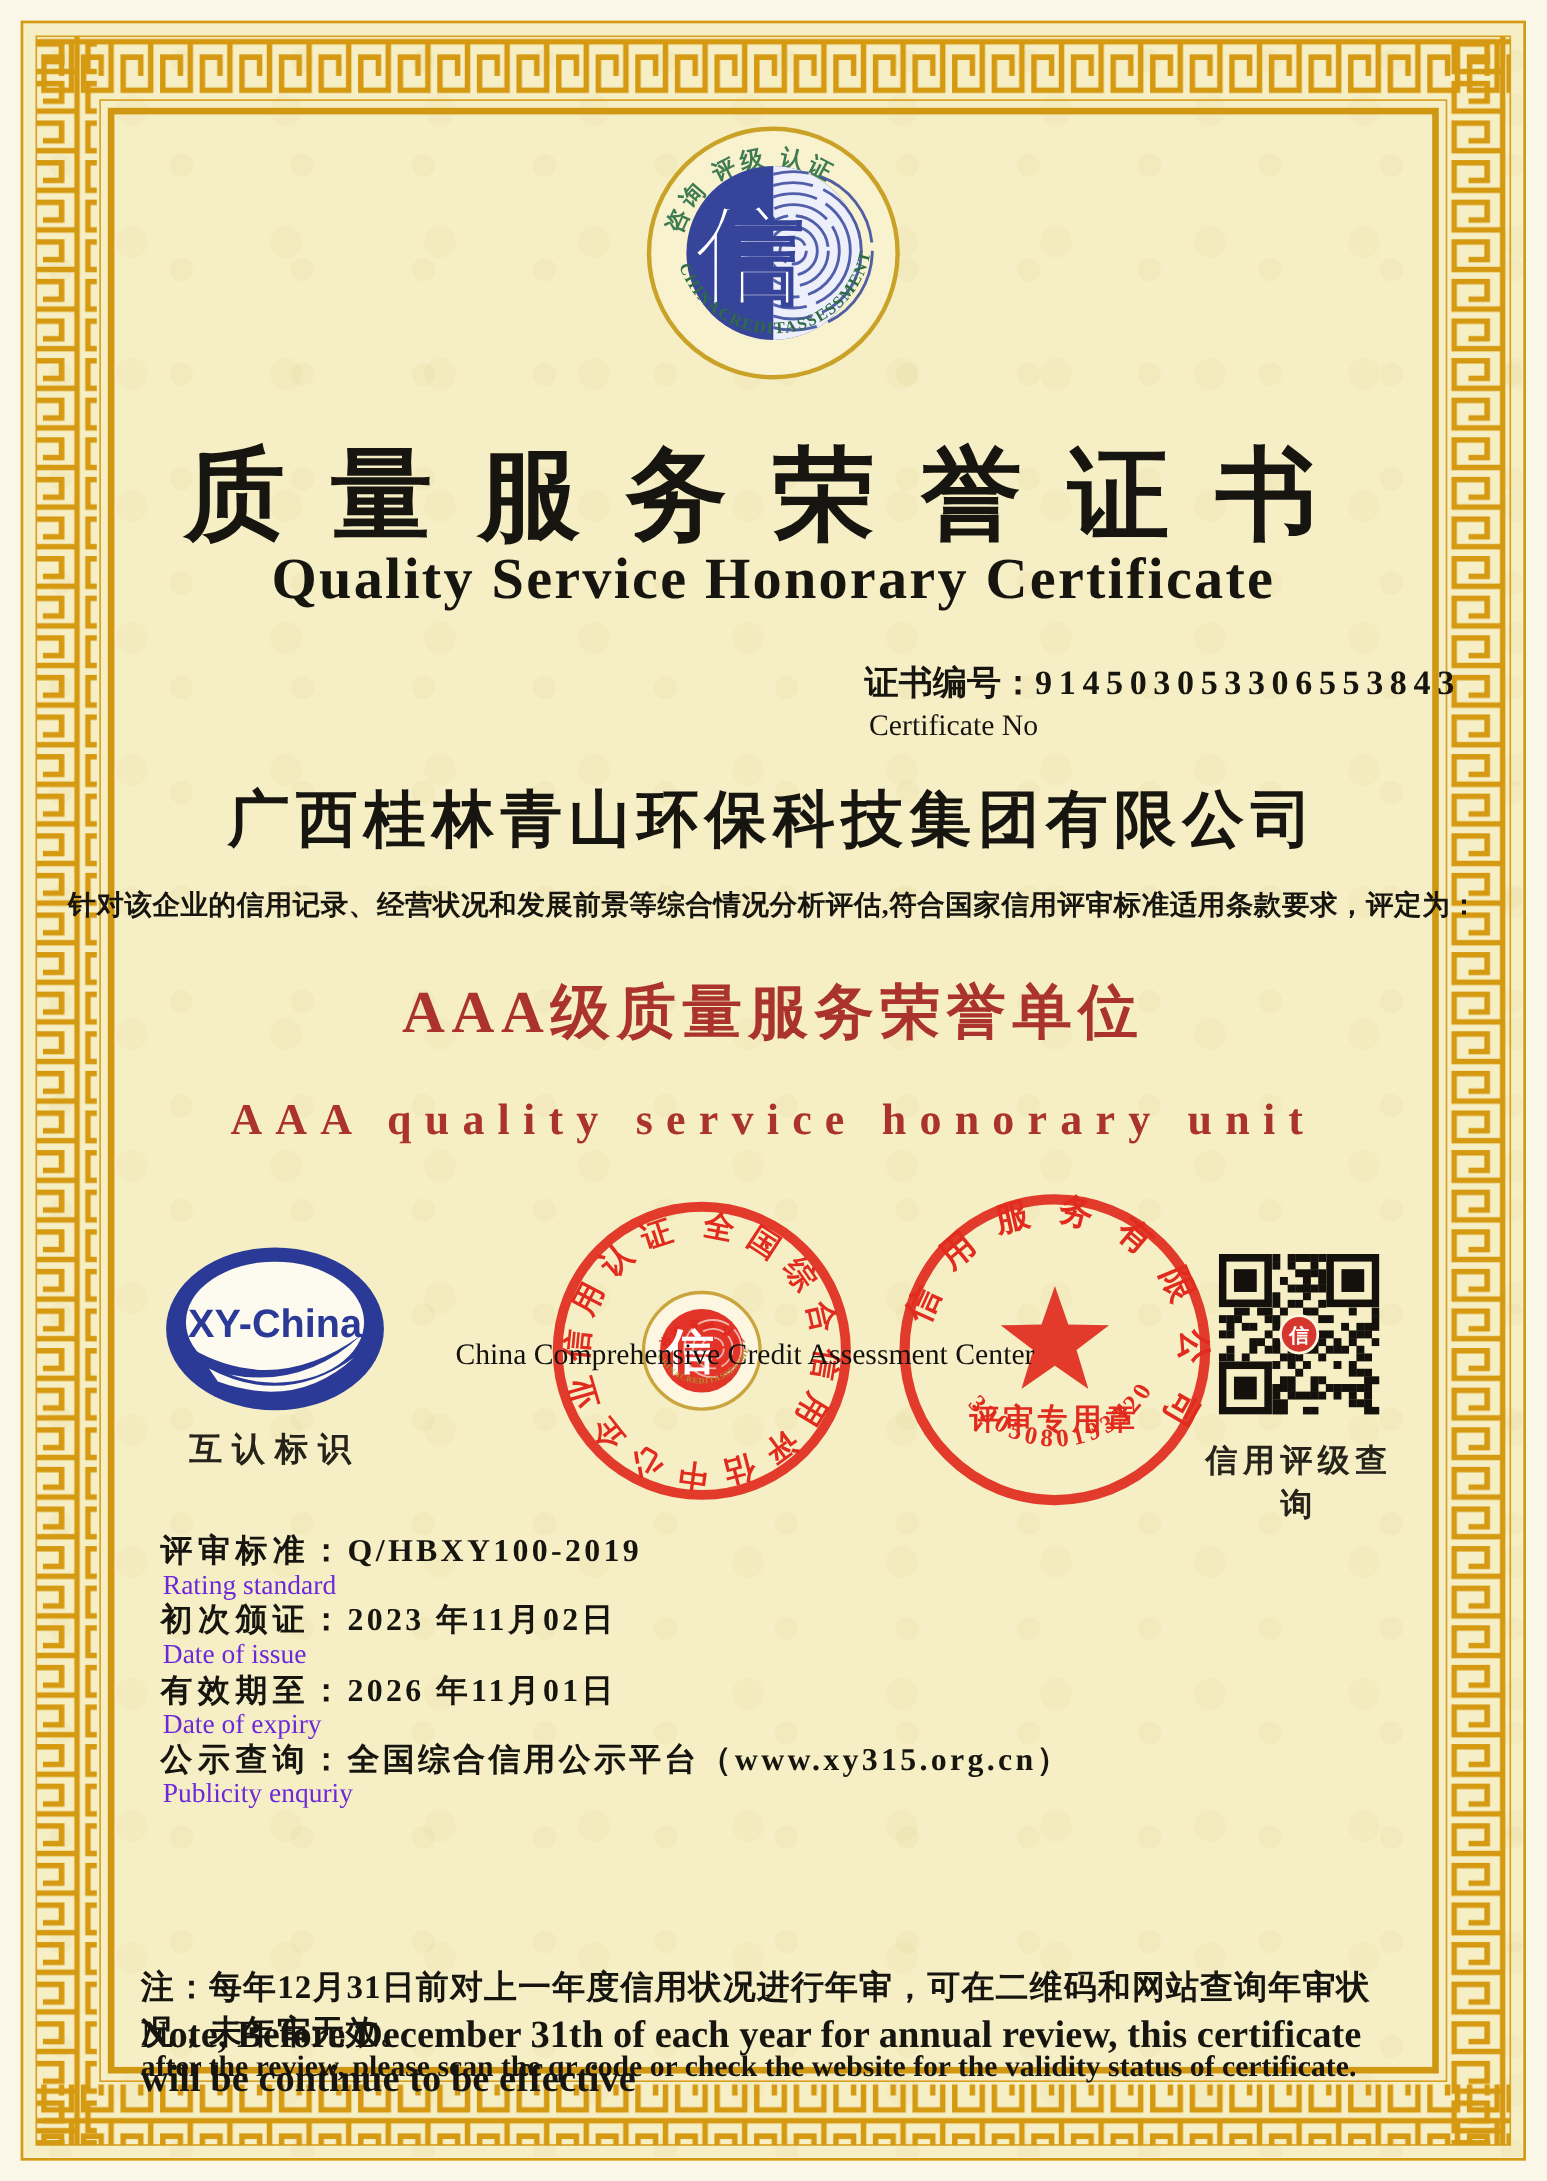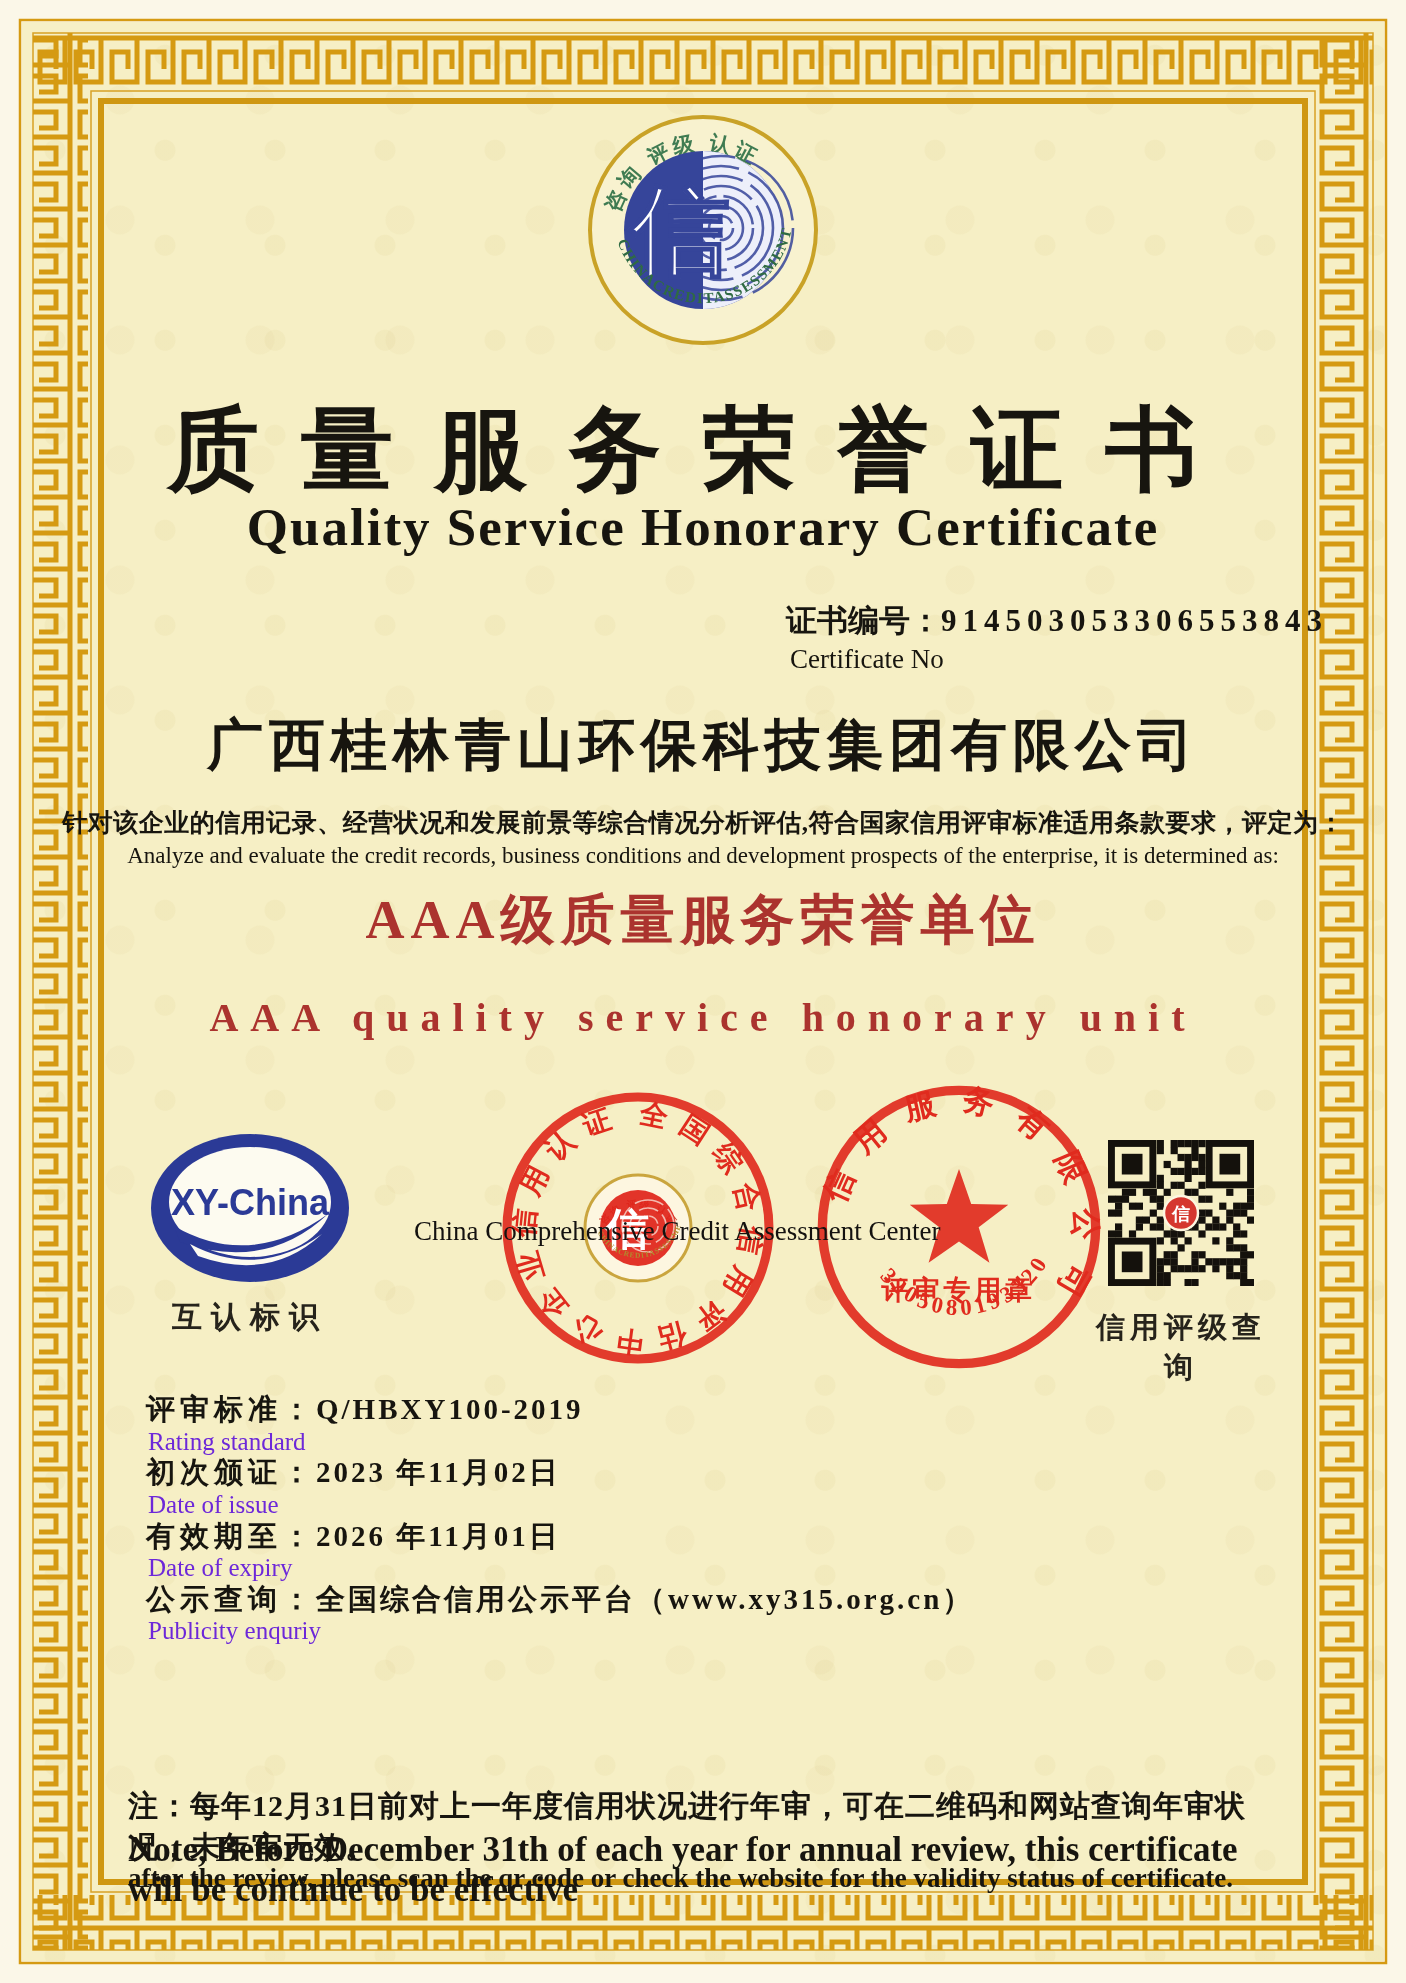--- a/index.html
+++ b/index.html
@@ -119,21 +119,20 @@
   <div class="abs ctr title-en black">Quality Service Honorary Certificate</div>
 
   <div class="abs certno-line black">
     <span>证书编号：</span><span class="num">914503053306553843</span>
   </div>
   <div class="abs certno-en black">Certificate  No</div>
 
   <div class="abs ctr stmt-zh black">针对该企业的信用记录、经营状况和发展前景等综合情况分析评估,符合国家信用评审标准适用条款要求，评定为：</div>
 
   <div class="abs ctr company black">广西桂林青山环保科技集团有限公司</div>
-  <div class="abs ctr stmt-en black">Analyze and evaluate the credit records, business conditions and development prospects of the enterprise, it is determined as:</div>
 
   <div class="abs ctr award-zh red">AAA级质量服务荣誉单位</div>
   <div class="abs ctr award-en red">AAA quality service honorary unit</div>
 
   <svg class="abs xy-logo" viewBox="0 0 208 162">
     <ellipse cx="104" cy="78" rx="99" ry="74" fill="#2b3a96"></ellipse>
     <ellipse cx="104" cy="72" rx="81" ry="55" fill="#fdfbf0"></ellipse>
     <text x="104" y="85" font-family="Liberation Sans, sans-serif" font-size="36" font-weight="bold" fill="#2b3a96" text-anchor="middle">XY-China</text>
     <path d="M28 96 Q104 140 182 84 Q120 142 34 112 Z" fill="#2b3a96"></path>
     <path d="M44 114 Q112 150 176 104 Q124 152 52 126 Z" fill="#fdfbf0"></path>

